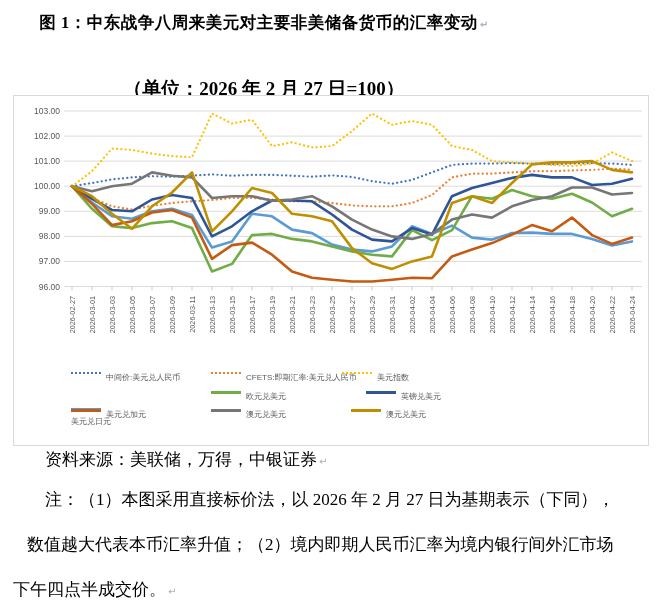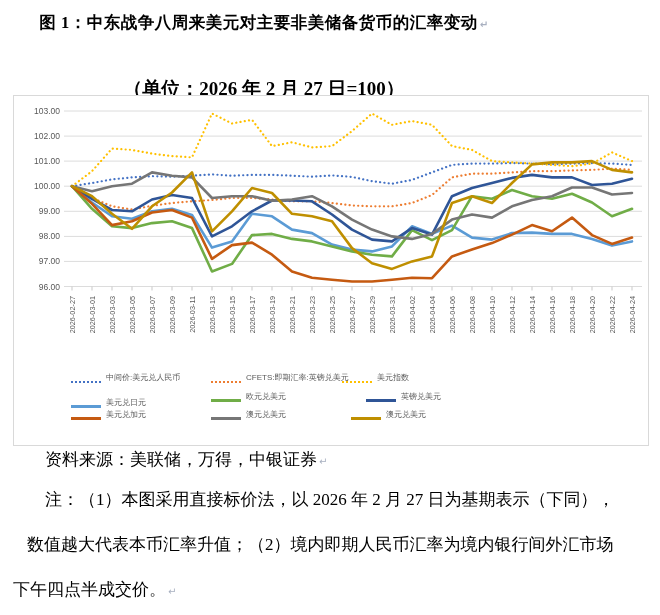--- a/index.html
+++ b/index.html
@@ -6,21 +6,21 @@
   body{width:660px;height:615px;position:relative;overflow:hidden;
        font-family:"Liberation Serif","DejaVu Serif",serif;color:#000;}
   .center-line{position:absolute;left:0;width:528px;text-align:center;font-weight:bold;}
   .title-line{top:12px;font-size:16.5px;letter-spacing:0.5px;}
   .subtitle-line{top:56px;font-size:19px;margin-top:20px;}
   .pmark{font-size:10px;color:#a8b0c0;margin-left:2px;font-family:"DejaVu Sans",sans-serif;}
   .chart-box{position:absolute;top:95px;left:13px;width:634px;height:349px;
              border:1px solid #d9d9d9;background:#fff;}
   .chart-box svg{position:absolute;top:1px;left:0;display:block;}
   .legend-layer{position:absolute;left:0;top:0;width:100%;height:100%;}
-  .legend-item{position:absolute;display:flex;align-items:flex-end;gap:5px;}
+  .legend-item{position:absolute;display:flex;align-items:flex-start;gap:5px;}
   .legend-swatch{width:30px;height:0;display:inline-block;}
   .legend-label{font-family:"Liberation Sans","DejaVu Sans",sans-serif;
                 font-size:8px;color:#595959;white-space:nowrap;}
   .text-line{position:absolute;font-weight:normal;font-size:17px;white-space:nowrap;}
   .source-line{top:448px;left:45px;}
   .note-line-1{top:488px;left:45px;text-align:right;}
   .note-line-2{top:533px;left:27px;}
   .note-line-3{top:578px;left:13px;}
 </style>
 </head>
@@ -122,27 +122,27 @@
         <polyline points="58.0,89.2 78.0,94.2 98.0,89.2 118.0,86.7 138.0,75.4 158.0,78.7 178.0,80.4 198.0,101.0 218.0,99.2 238.0,99.2 258.0,103.8 278.0,102.5 298.0,99.2 318.0,109.3 338.0,122.6 358.0,132.6 378.0,139.4 398.0,141.9 418.0,136.9 438.0,122.6 458.0,117.5 478.0,120.6 498.0,109.3 518.0,103.0 538.0,99.2 558.0,90.5 578.0,90.5 598.0,97.5 618.0,96.0" fill="none" stroke="#767676" stroke-width="2.6" stroke-linecap="round" stroke-linejoin="round"></polyline>
         <polyline points="58.0,89.2 78.0,99.2 98.0,116.8 118.0,131.8 138.0,109.3 158.0,95.5 178.0,75.4 198.0,134.3 218.0,114.3 238.0,91.0 258.0,96.0 278.0,116.8 298.0,119.3 318.0,124.3 338.0,151.1 358.0,166.2 378.0,171.9 398.0,164.4 418.0,159.4 438.0,106.0 458.0,99.2 478.0,106.0 498.0,86.0 518.0,67.4 538.0,65.4 558.0,65.4 578.0,64.1 598.0,72.9 618.0,75.4" fill="none" stroke="#BF8F00" stroke-width="2.6" stroke-linecap="round" stroke-linejoin="round"></polyline>
       </svg>
     <div class="legend-layer">
         <div class="legend-item" style="left: 57px; top: 276px;">
           <span class="legend-swatch" style="border-top: 2px dotted rgb(68, 114, 196);"></span>
           <span class="legend-label">中间价:美元兑人民币</span>
         </div>
         <div class="legend-item" style="left: 197px; top: 276px;">
           <span class="legend-swatch" style="border-top: 2px dotted rgb(237, 125, 49);"></span>
-          <span class="legend-label">CFETS:即期汇率:英镑兑美元</span>
+          <span class="legend-label">CFETS:即期汇率:美元兑人民币</span>
         </div>
         <div class="legend-item" style="left: 328px; top: 276px;">
           <span class="legend-swatch" style="border-top: 2px dotted rgb(255, 192, 0);"></span>
           <span class="legend-label">美元指数</span>
         </div>
-        <div class="legend-item" style="left: 57px; top: 301px;">
+        <div class="legend-item" style="left: 57px; top: 312px; flex-direction: column;">
           <span class="legend-swatch" style="border-top: 3px solid rgb(91, 155, 213);"></span>
           <span class="legend-label">美元兑日元</span>
         </div>
         <div class="legend-item" style="left: 197px; top: 295px;">
           <span class="legend-swatch" style="border-top: 3px solid rgb(112, 173, 71);"></span>
           <span class="legend-label">欧元兑美元</span>
         </div>
         <div class="legend-item" style="left: 352px; top: 295px;">
           <span class="legend-swatch" style="border-top: 3px solid rgb(47, 85, 151);"></span>
           <span class="legend-label">英镑兑美元</span>

